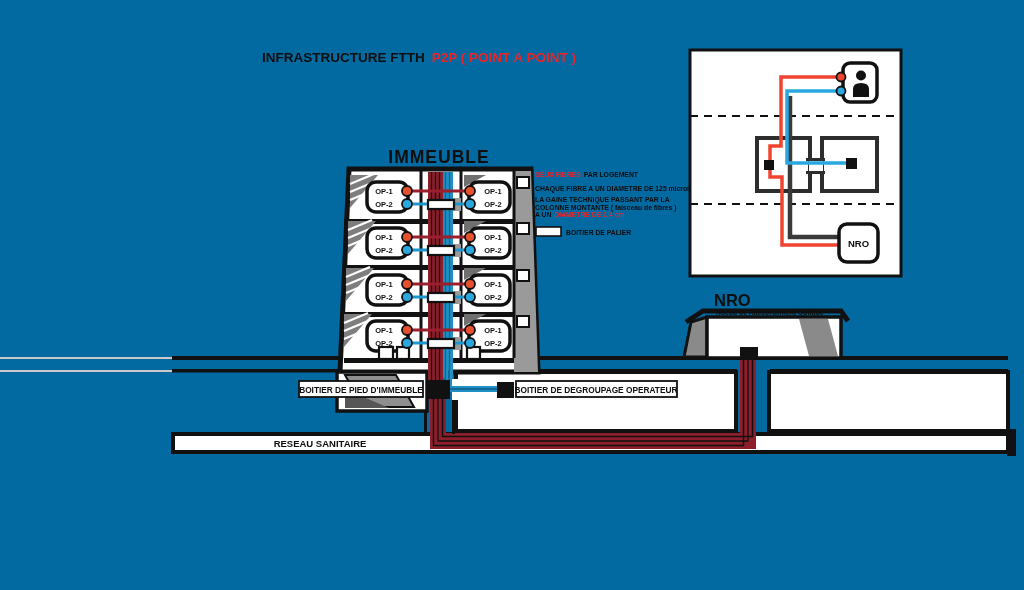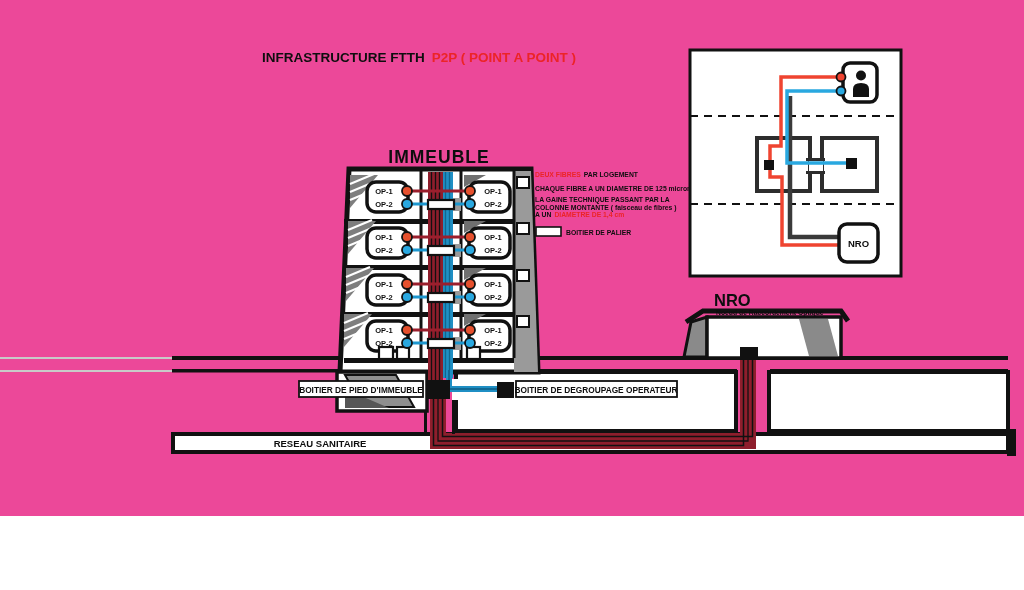--- a/index.html
+++ b/index.html
@@ -1,16 +1,16 @@
 <!DOCTYPE html>
 <html><head>
 <meta charset="utf-8">
 <style>
   html,body{margin:0;padding:0;background:#fff;}
-  .stage{position:relative;width:1024px;height:516px;background:#ec4899;overflow:hidden;}
+  .stage{position:relative;width:1024px;height:590px;background:#0369a1;overflow:hidden;}
   svg text{font-family:"Liberation Sans","DejaVu Sans",sans-serif;font-weight:700;fill:#0e0e0e;}
 </style>
 </head>
 <body>
 
 <div class="stage">
 <svg width="1024" height="590" viewBox="0 0 1024 590">
 
   <text x="262" y="62" font-size="13.5"><tspan>INFRASTRUCTURE FTTH</tspan><tspan dx="7" fill="#EC2427">P2P ( POINT A POINT )</tspan></text>
 

